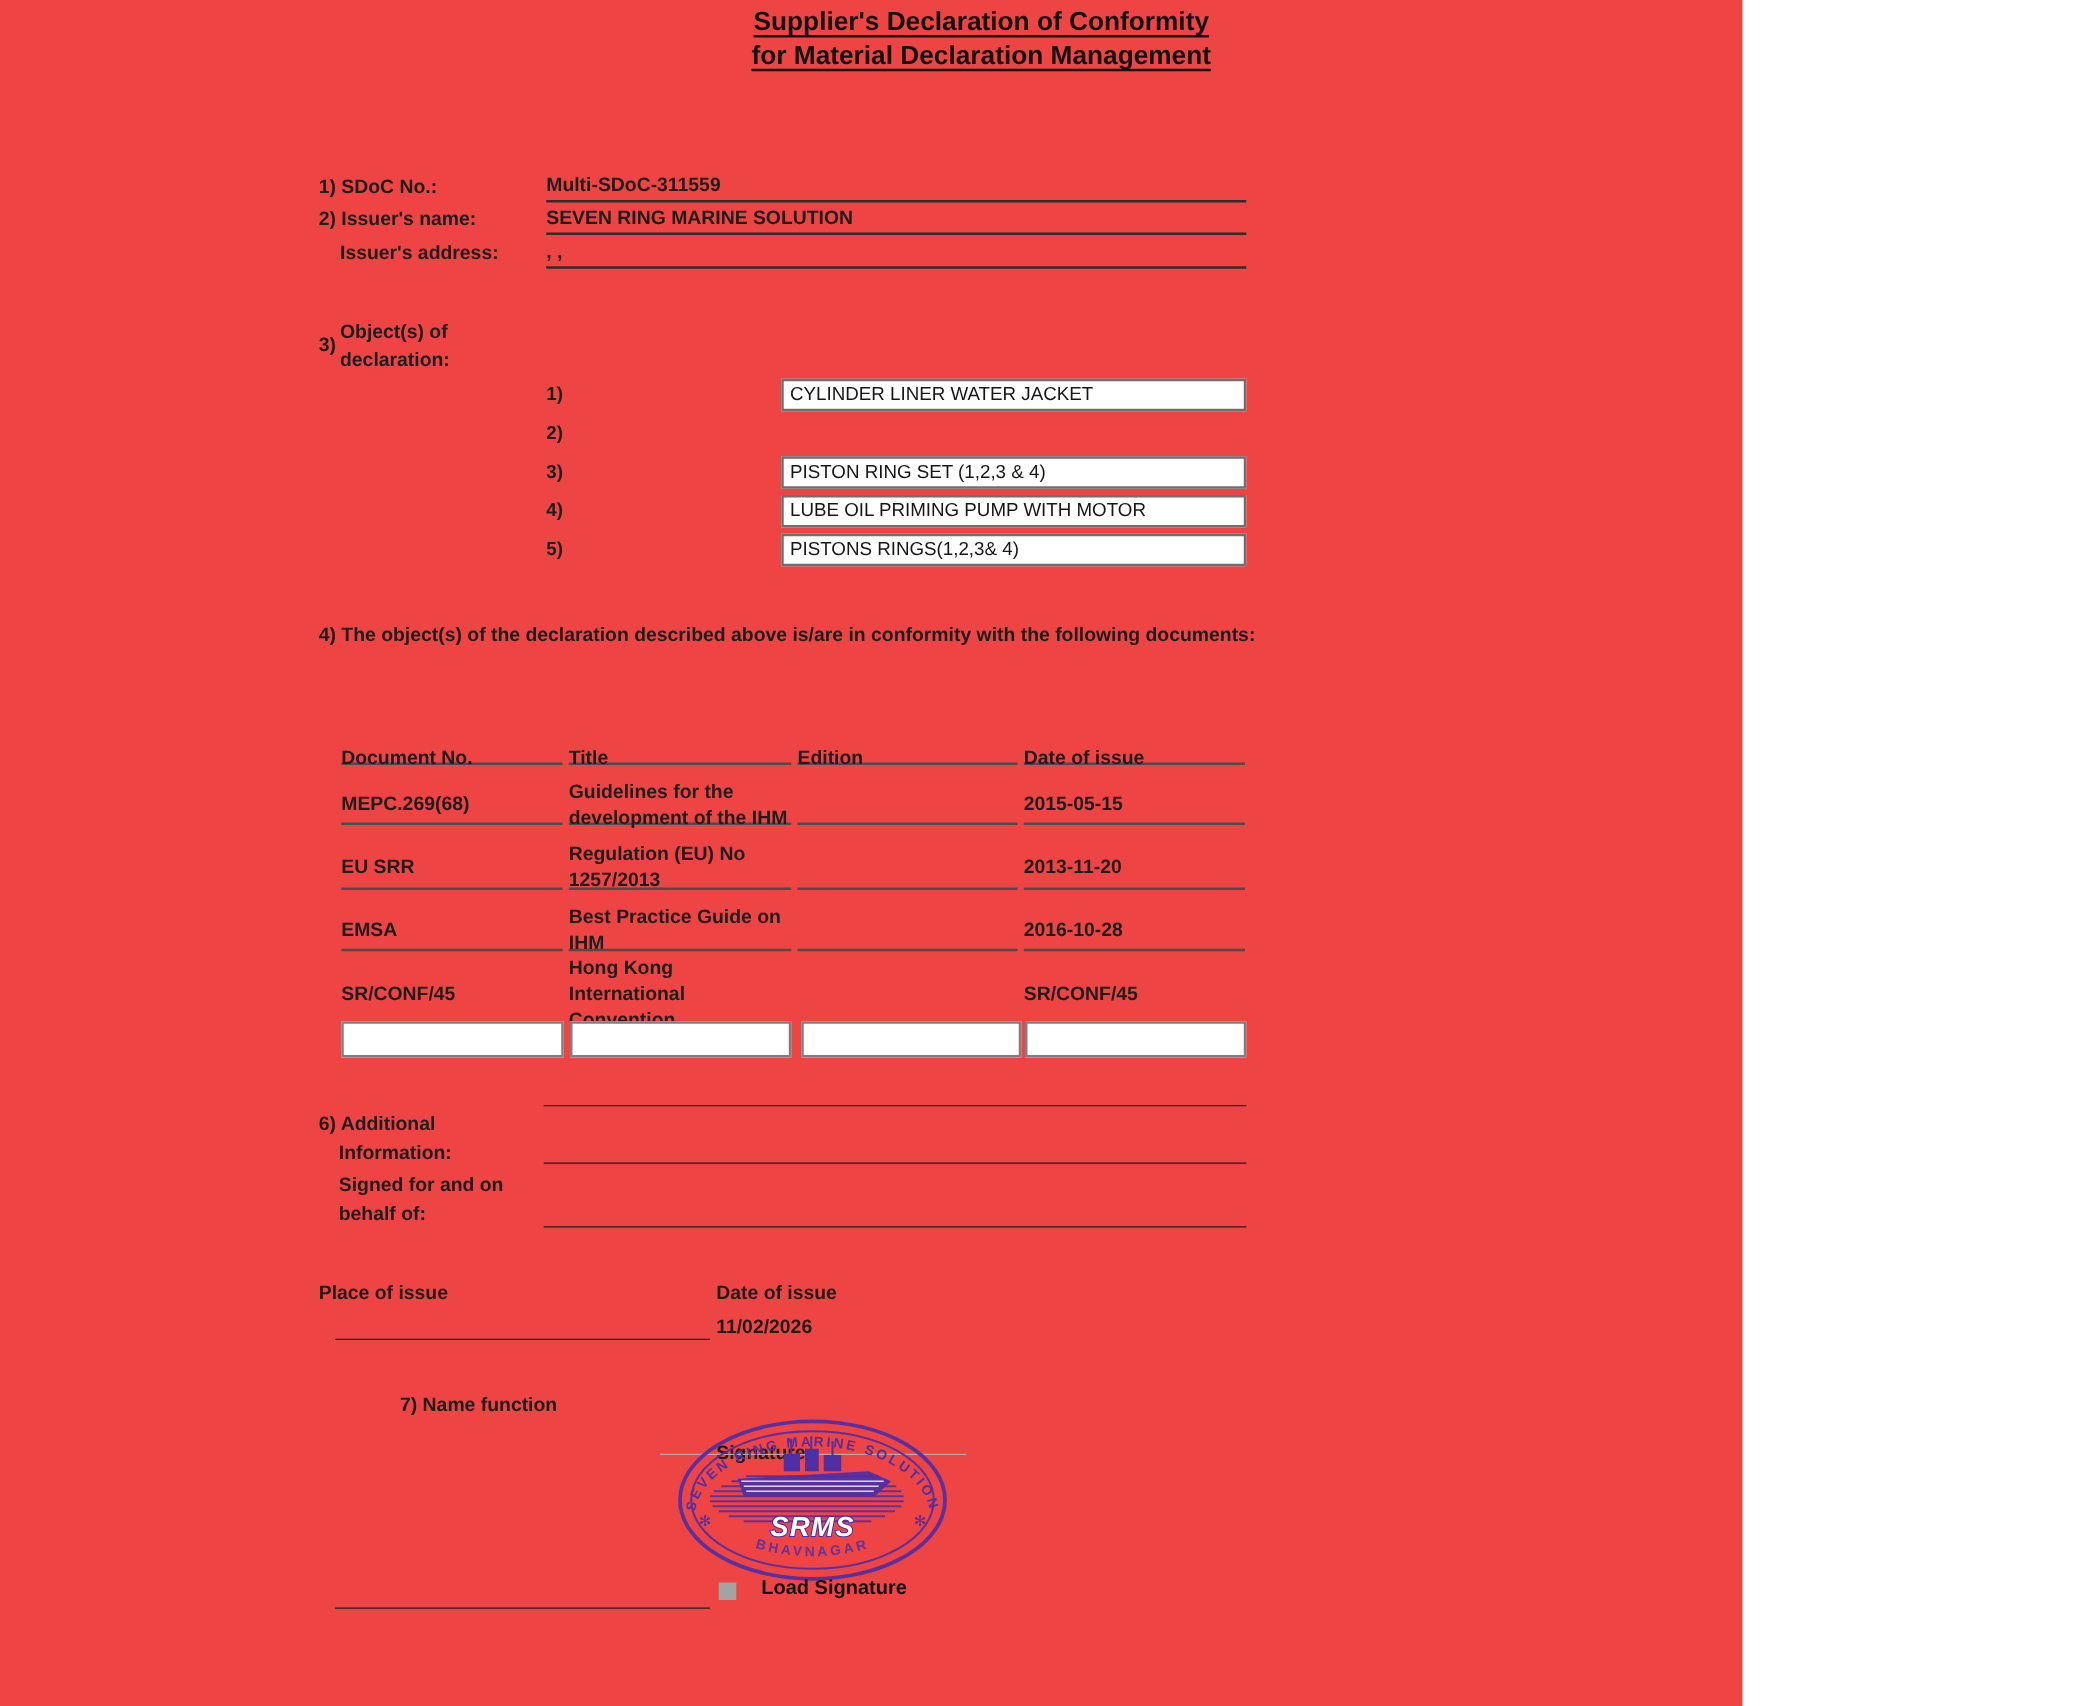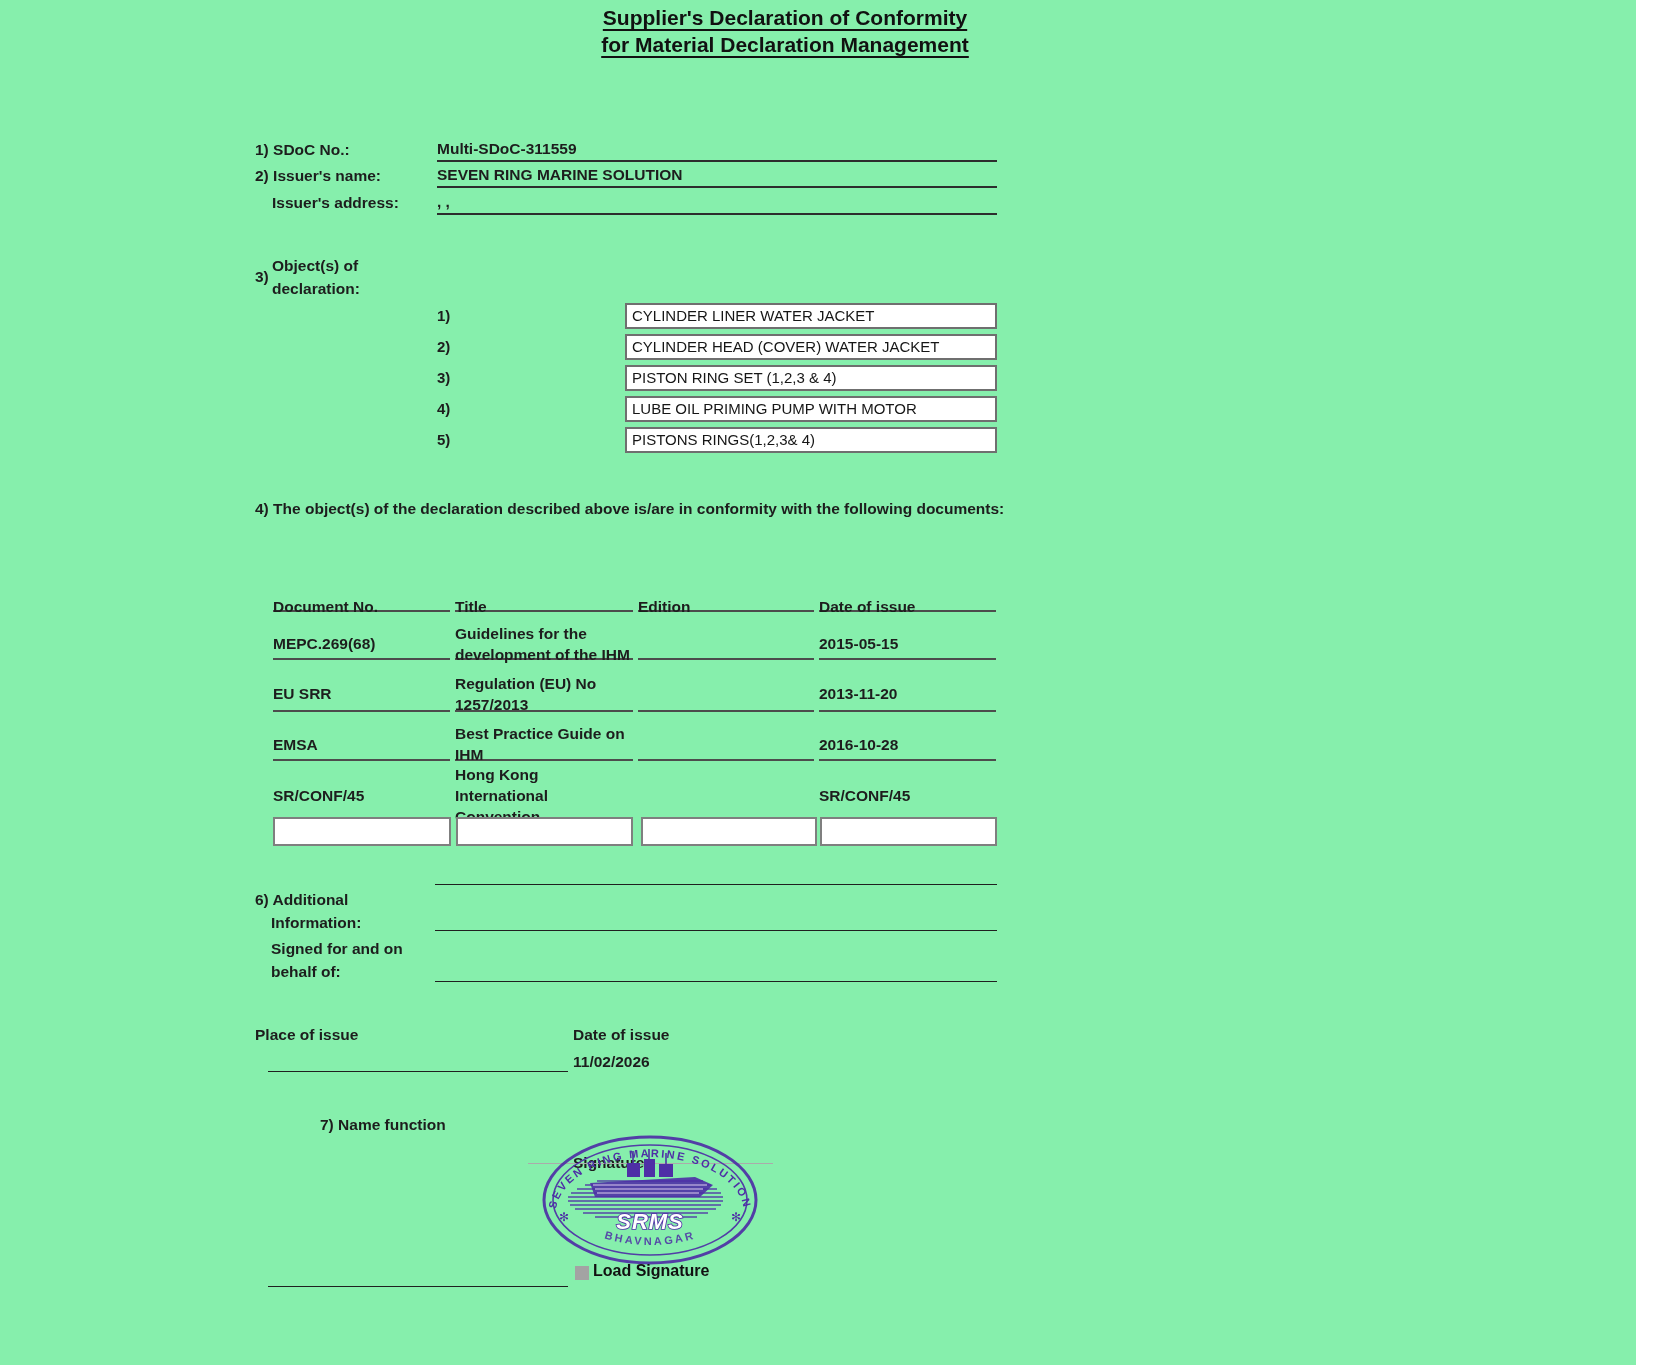--- a/index.html
+++ b/index.html
@@ -1,17 +1,17 @@
 <!DOCTYPE html>
 <html><head>
 <meta charset="utf-8">
 <style>
   html,body{margin:0;padding:0;background:#ffffff;}
   #page{
-    position:relative;width:1636px;height:1365px;background:#86efac;overflow:hidden;
+    position:relative;width:1394px;height:1365px;background:#ef4444;overflow:hidden;
     font-family:"Liberation Sans","DejaVu Sans",sans-serif;color:#1d1d1d;
   }
   .lbl{position:absolute;font-size:15.5px;font-weight:700;white-space:nowrap;color:#1d1d1d;}
   .title{
     position:absolute;left:480px;top:4px;width:610px;text-align:center;
     font-size:21px;font-weight:700;line-height:27px;color:#111;
   }
   .title span{text-decoration:underline;text-decoration-thickness:2px;text-underline-offset:4px;}
   .field{position:absolute;height:20px;border-bottom:2px solid #2d2d2d;}
   .field .fval{font-size:15.5px;font-weight:700;white-space:nowrap;color:#1d1d1d;}
@@ -31,21 +31,21 @@
     border-bottom:2px solid #4c4c4c;display:flex;align-items:center;
     font-size:15.5px;font-weight:700;line-height:21px;color:#1d1d1d;margin-top:17px;
   }
   .doctable .cell.nob{border-bottom:none;}
   .newbox{
     position:absolute;top:817px;height:29px;box-sizing:border-box;
     border:2px solid #7f7f7f;background:#fff;
   }
   .rule{position:absolute;height:0;border-bottom:1.5px solid #1f1f1f;}
   .graybtn-icon{position:absolute;width:14px;height:14px;background:#a3a3a3;}
-  .loadsig{position:absolute;font-size:16px;font-weight:700;color:#111;white-space:nowrap;}
+  .loadsig{position:absolute;font-size:16px;font-weight:700;color:#111;white-space:nowrap;margin-left:16px;}
   .faintline{position:absolute;height:0;border-bottom:1px solid #ababab;}
   .stampwrap{position:absolute;left:535px;top:1133px;width:230px;height:135px;}
 </style>
 </head>
 <body>
 
 <div id="page">
 
   <div class="title">
     <span>Supplier's Declaration of Conformity</span><br>
@@ -68,21 +68,20 @@
   </div>
 
   <div class="lbl" style="left:255px;top:268px;">3)</div>
   <div class="lbl" style="left:272px;top:257px;">Object(s) of</div>
   <div class="lbl" style="left:272px;top:280px;">declaration:</div>
 
   <div class="objnum" style="left:437px;top:307px;">1)</div>
   <div class="objbox" style="top:303px;">CYLINDER LINER WATER JACKET</div>
 
   <div class="objnum" style="left:437px;top:338px;">2)</div>
-  <div class="objbox" style="top:334px;">CYLINDER HEAD (COVER) WATER JACKET</div>
 
   <div class="objnum" style="left:437px;top:369px;">3)</div>
   <div class="objbox" style="top:365px;">PISTON RING SET (1,2,3 &amp; 4)</div>
 
   <div class="objnum" style="left:437px;top:400px;">4)</div>
   <div class="objbox" style="top:396px;">LUBE OIL PRIMING PUMP WITH MOTOR</div>
 
   <div class="objnum" style="left:437px;top:431px;">5)</div>
   <div class="objbox" style="top:427px;">PISTONS RINGS(1,2,3&amp; 4)</div>
 

